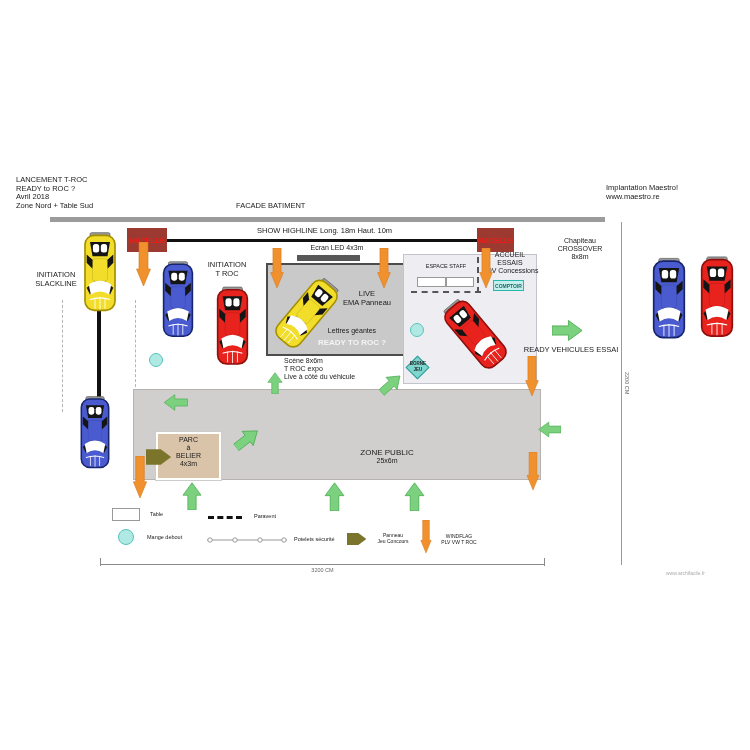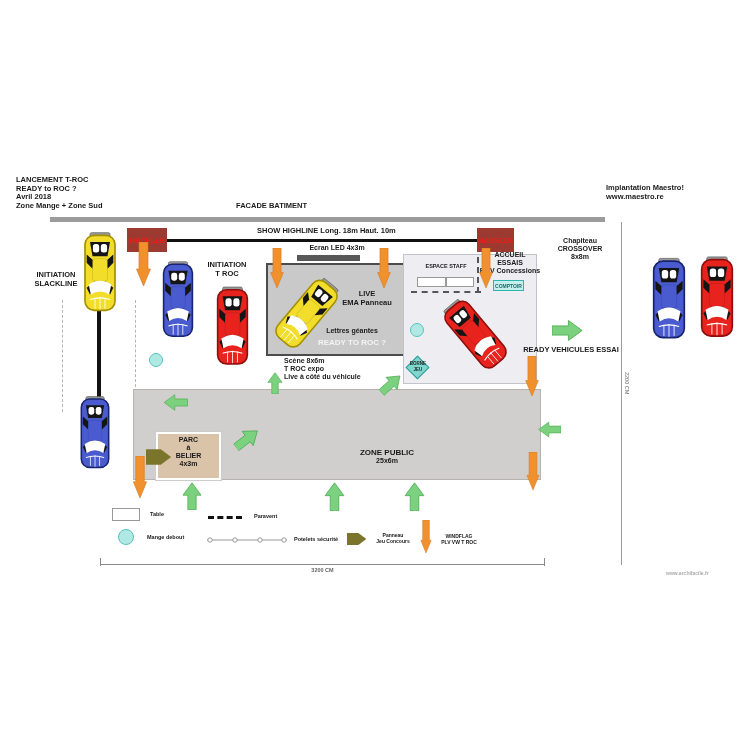--- a/index.html
+++ b/index.html
@@ -1,20 +1,20 @@
 <!DOCTYPE html>
 <html><head>
 <meta charset="utf-8">
 <style>
   html,body{margin:0;padding:0;background:#fff;}
   #plan{
     position:relative;width:750px;height:750px;background:#fff;overflow:hidden;
     font-family:"Liberation Sans",sans-serif;color:#1a1a1a;
   }
-  .t{position:absolute;white-space:nowrap;line-height:1.15;font-weight:bold;}
+  .t{position:absolute;white-space:nowrap;line-height:1.15;}
   .c{text-align:center;}
   .f5{font-size:5px;}
   .f55{font-size:5.5px;}
   .f7{font-size:7px;}
   .f75{font-size:7.5px;}
   .f8{font-size:8px;}
   .b{font-weight:bold;}
   .abs{position:absolute;}
   .box{position:absolute;box-sizing:border-box;}
   .nacelle{position:absolute;height:24px;background:#9c3a31;color:#ea1f18;
@@ -70,21 +70,21 @@
     </symbol>
   </defs>
 </svg>
 
 <div id="plan">
 
   <div class="t f75" style="left:16px;top:176px">
     <div>LANCEMENT T-ROC</div>
     <div>READY to ROC ?</div>
     <div>Avril 2018</div>
-    <div>Zone Mange + Zone Sud</div>
+    <div>Zone Nord + Table Sud</div>
   </div>
   <div class="t f75" style="left:606px;top:184px">
     <div>Implantation Maestro!</div>
     <div>www.maestro.re</div>
   </div>
 
   <div class="t f75" style="left:236px;top:202px">FACADE BATIMENT</div>
   <div class="box" style="left:50px;top:217px;width:555px;height:5px;background:#9b9b9b"></div>
 
   <div class="t f75" style="left:257px;top:227px">SHOW HIGHLINE Long. 18m Haut. 10m</div>

